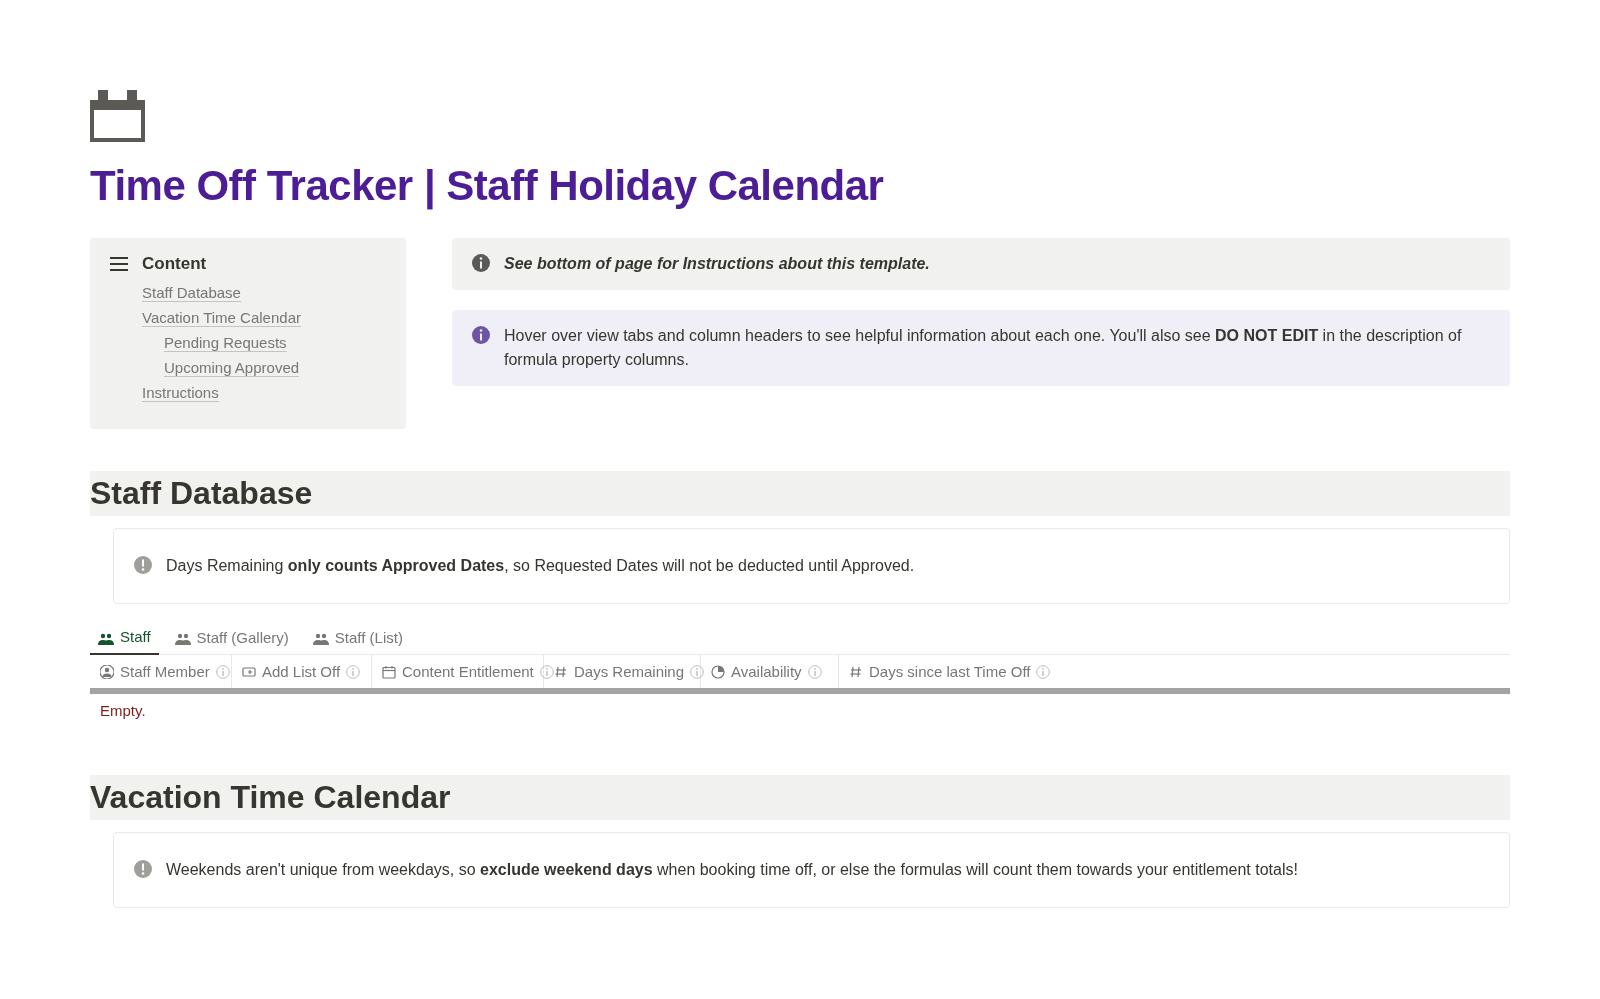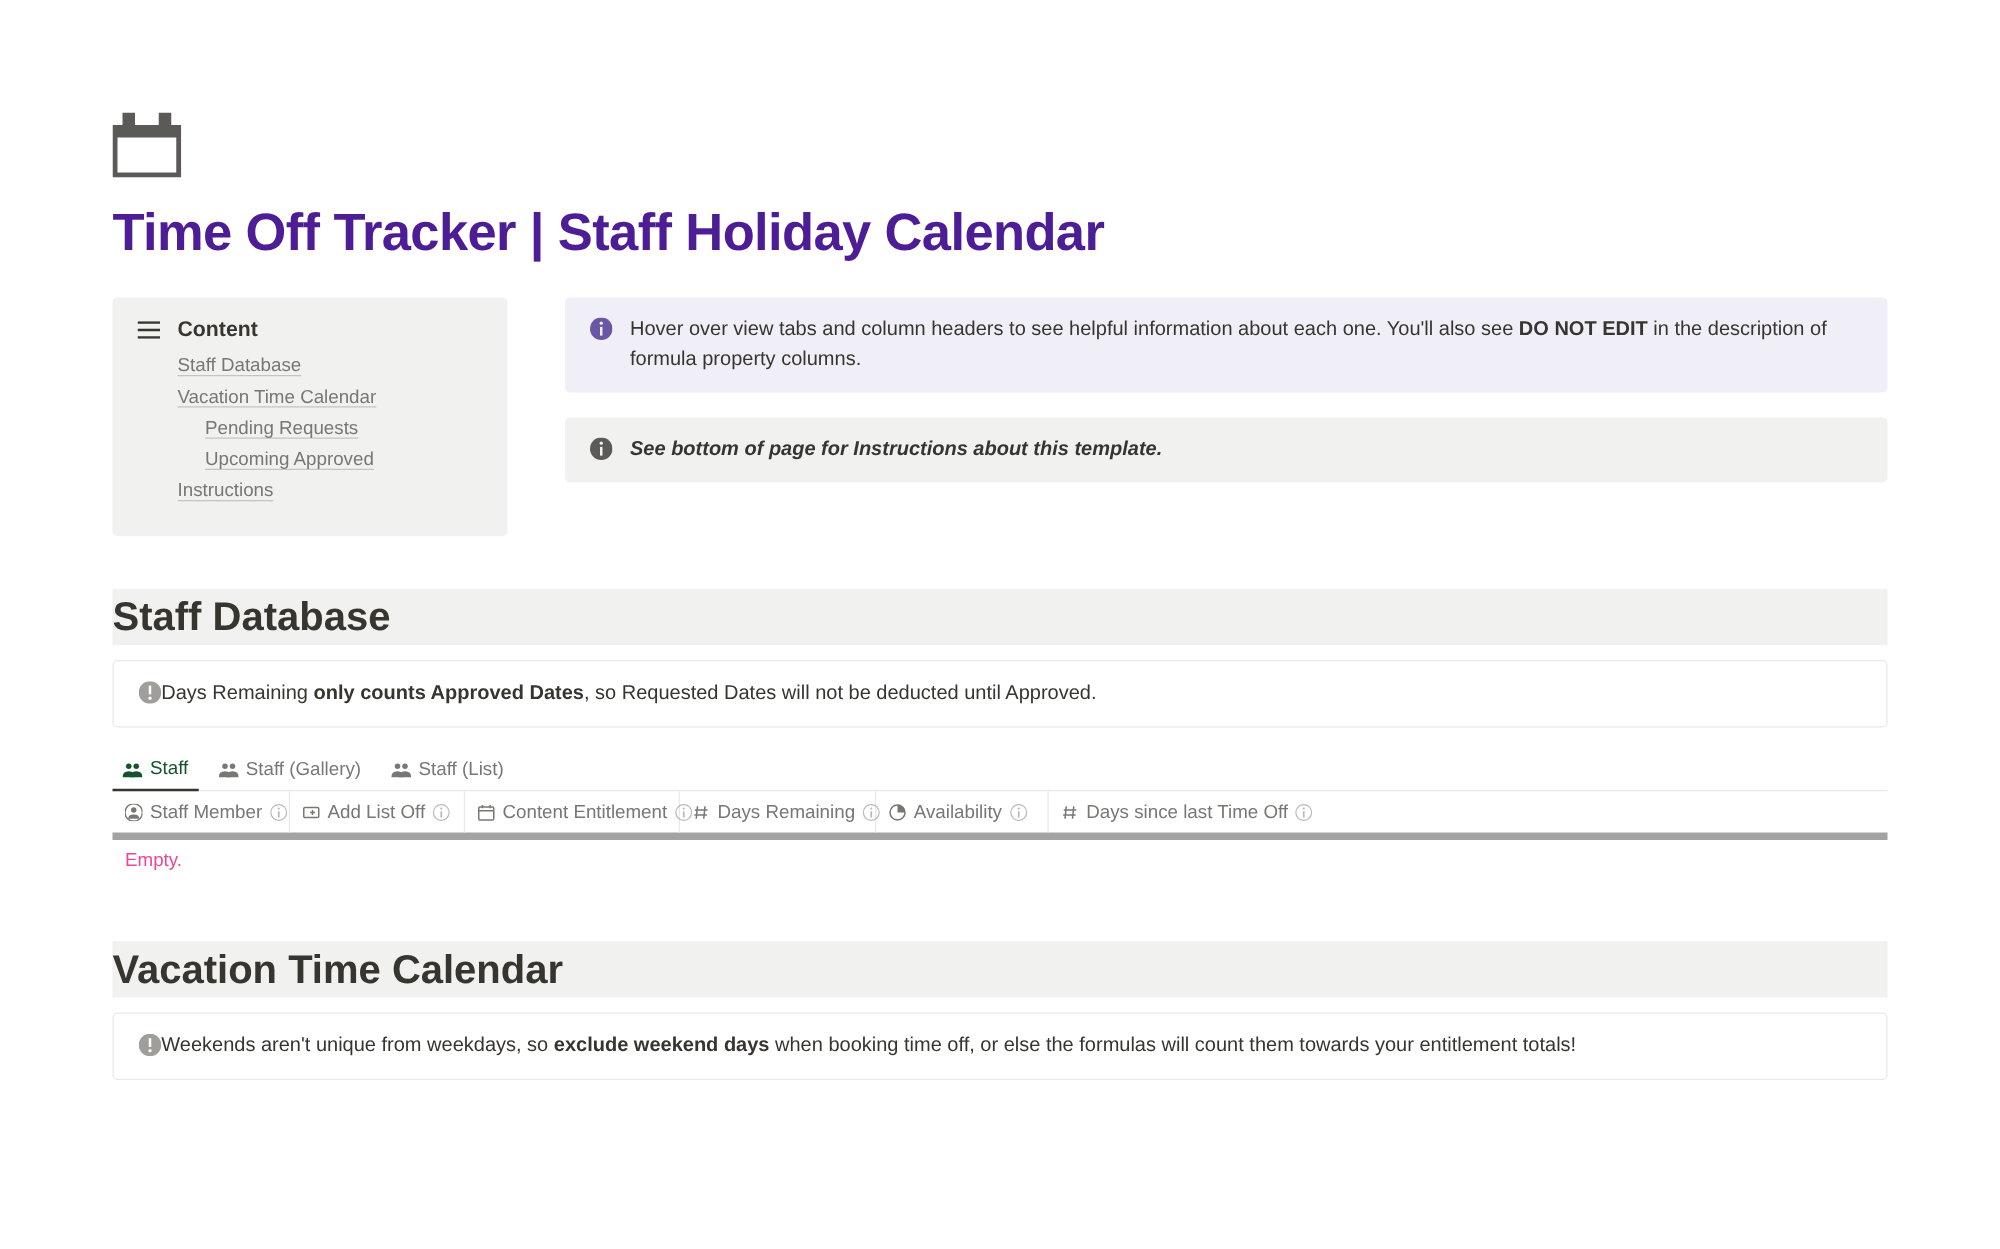--- a/index.html
+++ b/index.html
@@ -119,24 +119,26 @@
   margin-bottom: 12px;
 }
 .section-header h2 {
   font-size: 32px;
   font-weight: 700;
   color: #37352f;
 }
 .info-callout {
   border: 1px solid #e9e9e7;
   border-radius: 4px;
-  padding: 14px 20px;
-  display: flex;
+  padding: 25px 20px;
+  display: flex;
+  gap: 14px;
   align-items: flex-start;
   margin-bottom: 18px;
+  margin-left: 23px;
 }
 .info-callout .callout-icon {
   color: #9f9e9b;
 }
 .info-callout .callout-text {
   color: #37352f;
 }
 .view-tabs {
   display: flex;
   gap: 0;
@@ -183,21 +185,21 @@
   flex-shrink: 0;
 }
 .col-header .info-icon {
   width: 14px;
   height: 14px;
   flex-shrink: 0;
   opacity: 0.5;
 }
 .empty-row {
   padding: 8px 10px;
-  color: #ec4899;
+  color: #7f1d1d;
   font-size: 15px;
 }
 .section-gap {
   height: 48px;
 }
 </style>
 </head>
 <body>
 
 <div class="page-icon">
@@ -227,44 +229,44 @@
       <ul class="toc-list">
         <li><a>Staff Database</a></li>
         <li><a>Vacation Time Calendar</a></li>
         <li class="sub"><a>Pending Requests</a></li>
         <li class="sub"><a>Upcoming Approved</a></li>
         <li><a>Instructions</a></li>
       </ul>
     </div>
   </div>
   <div class="right-col">
+    <div class="callout">
+      <span class="callout-icon">
+        <svg viewBox="0 0 18 18" width="18" height="18">
+            <circle cx="9" cy="9" r="9" fill="currentColor"></circle>
+            <rect x="8" y="7.5" width="2" height="7" fill="#f1f1ef"></rect>
+            <circle cx="9" cy="4.5" r="1.3" fill="#f1f1ef"></circle>
+          </svg>
+      </span>
+      <div class="callout-text">
+        <em><strong>See bottom of page for Instructions about this template.</strong></em>
+      </div>
+    </div>
     <div class="callout purple">
       <span class="callout-icon">
         <svg viewBox="0 0 18 18" width="18" height="18">
             <circle cx="9" cy="9" r="9" fill="currentColor"></circle>
             <rect x="8" y="7.5" width="2" height="7" fill="#f0eef7"></rect>
             <circle cx="9" cy="4.5" r="1.3" fill="#f0eef7"></circle>
           </svg>
       </span>
       <div class="callout-text">
         <span>Hover over view tabs and column headers to see helpful information about each one. You'll also see </span><strong>DO NOT EDIT</strong><span> in the description of formula property columns.</span>
       </div>
     </div>
-    <div class="callout">
-      <span class="callout-icon">
-        <svg viewBox="0 0 18 18" width="18" height="18">
-            <circle cx="9" cy="9" r="9" fill="currentColor"></circle>
-            <rect x="8" y="7.5" width="2" height="7" fill="#f1f1ef"></rect>
-            <circle cx="9" cy="4.5" r="1.3" fill="#f1f1ef"></circle>
-          </svg>
-      </span>
-      <div class="callout-text">
-        <em><strong>See bottom of page for Instructions about this template.</strong></em>
-      </div>
-    </div>
   </div>
 </div>
 
 <div class="section-header">
   <h2>Staff Database</h2>
 </div>
 
 <div class="info-callout">
   <span class="callout-icon">
     <svg viewBox="0 0 18 18" width="18" height="18">

